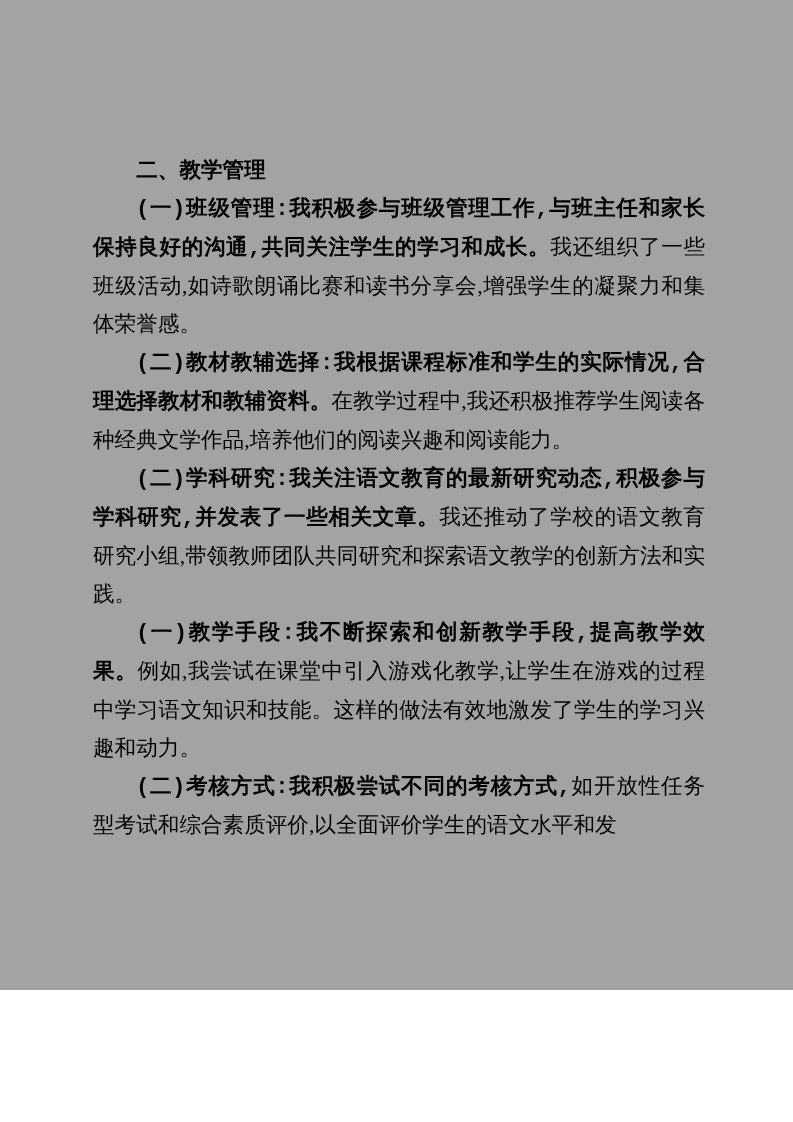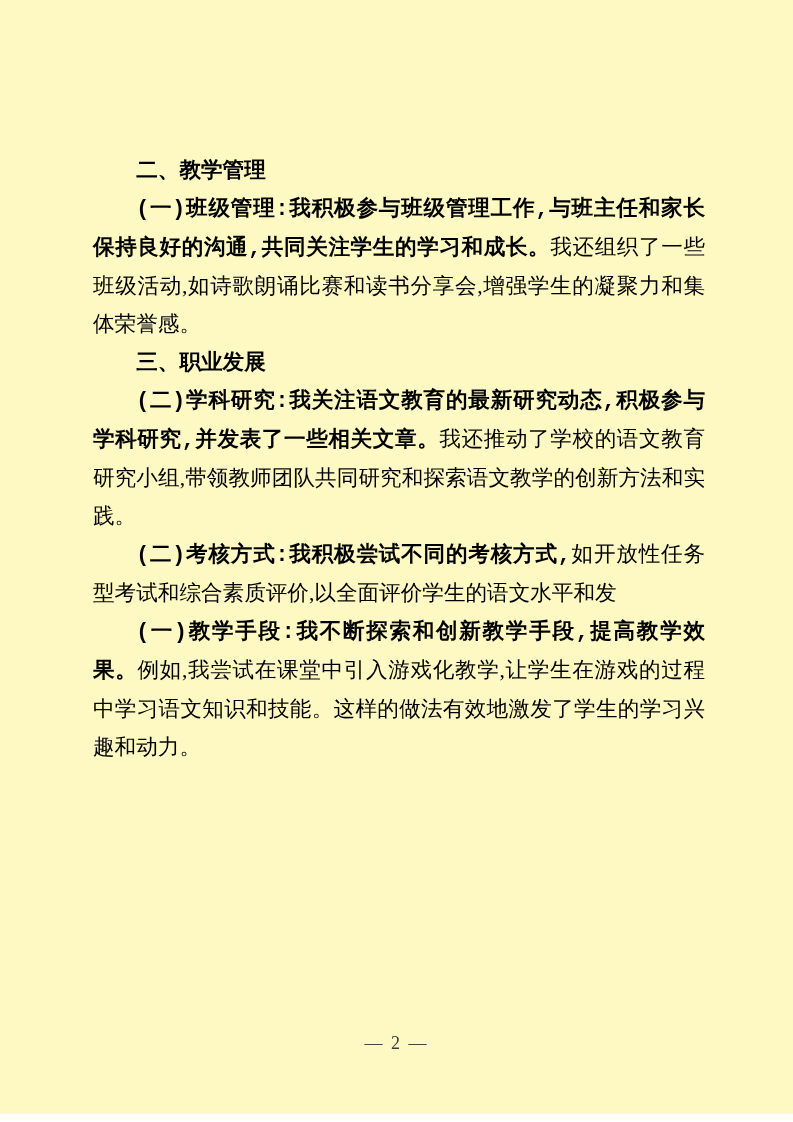--- a/index.html
+++ b/index.html
@@ -3,22 +3,22 @@
 <meta charset="utf-8">
 <style>
   html, body {
     margin: 0;
     padding: 0;
     background: #ffffff;
   }
   .page {
     position: relative;
     width: 793px;
-    height: 1114px;
-    background: #fef9c3;
+    height: 990px;
+    background: #a3a3a3;
     overflow: hidden;
     font-family: "Liberation Serif", "DejaVu Serif", serif;
     color: #000000;
   }
   .content {
     position: absolute;
     left: 93px;
     top: 151px;
     width: 612px;
     font-size: 21.6px;
@@ -54,28 +54,28 @@
 <body>
 
 <div class="page">
 
   <div class="content">
 
     <p class="heading">二、教学管理</p>
 
     <p class="para"><strong>(一)班级管理:我积极参与班级管理工作,与班主任和家长保持良好的沟通,共同关注学生的学习和成长。</strong><span>我还组织了一些班级活动,如诗歌朗诵比赛和读书分享会,增强学生的凝聚力和集体荣誉感。</span></p>
 
+    <p class="para"><strong>(二)教材教辅选择:我根据课程标准和学生的实际情况,合理选择教材和教辅资料。</strong><span>在教学过程中,我还积极推荐学生阅读各种经典文学作品,培养他们的阅读兴趣和阅读能力。</span></p>
 
-    <p class="heading">三、职业发展</p>
 
 
     <p class="para"><strong>(二)学科研究:我关注语文教育的最新研究动态,积极参与学科研究,并发表了一些相关文章。</strong><span>我还推动了学校的语文教育研究小组,带领教师团队共同研究和探索语文教学的创新方法和实践。</span></p>
 
 
+    <p class="para"><strong>(一)教学手段:我不断探索和创新教学手段,提高教学效果。</strong><span>例如,我尝试在课堂中引入游戏化教学,让学生在游戏的过程中学习语文知识和技能。这样的做法有效地激发了学生的学习兴趣和动力。</span></p>
+
     <p class="para"><strong>(二)考核方式:我积极尝试不同的考核方式,</strong><span>如开放性任务型考试和综合素质评价,以全面评价学生的语文水平和发</span></p>
-
-    <p class="para"><strong>(一)教学手段:我不断探索和创新教学手段,提高教学效果。</strong><span>例如,我尝试在课堂中引入游戏化教学,让学生在游戏的过程中学习语文知识和技能。这样的做法有效地激发了学生的学习兴趣和动力。</span></p>
 
   </div>
 
   <div class="footer">— 2 —</div>
 
 </div>
 
 </body></html>

